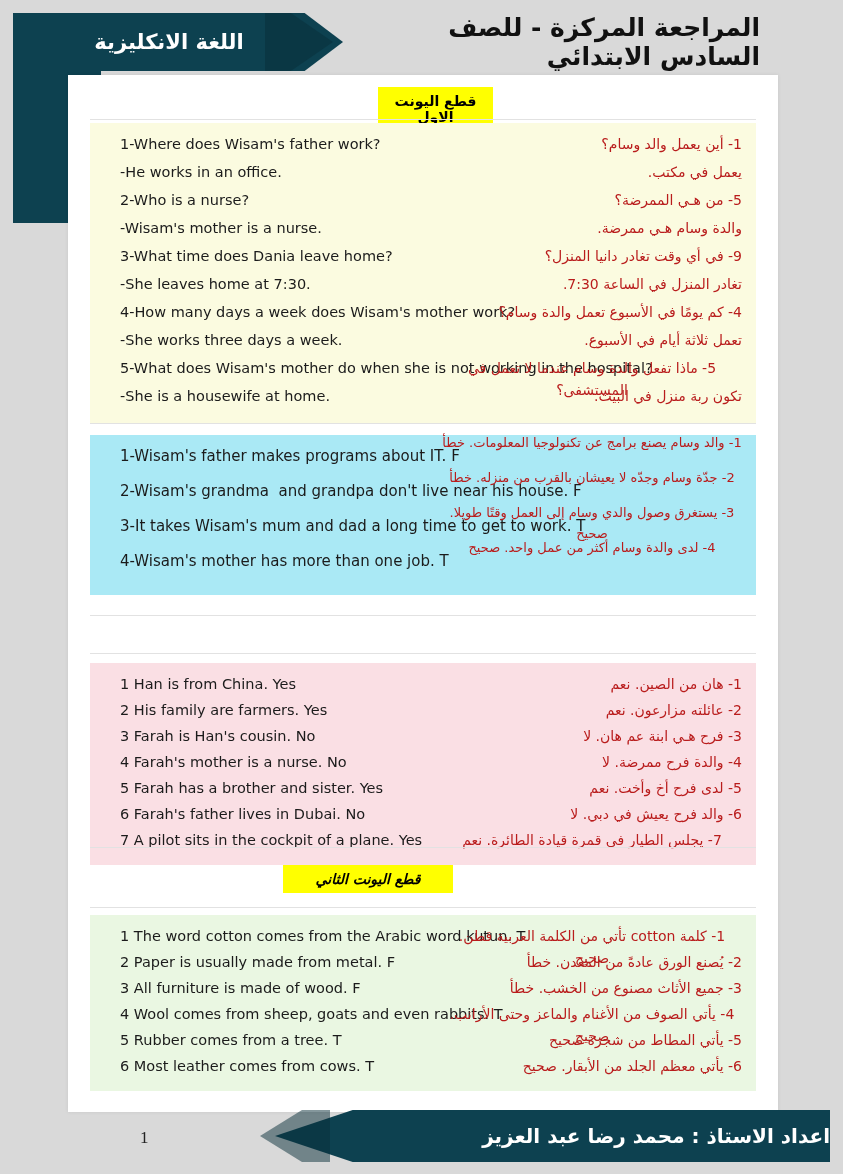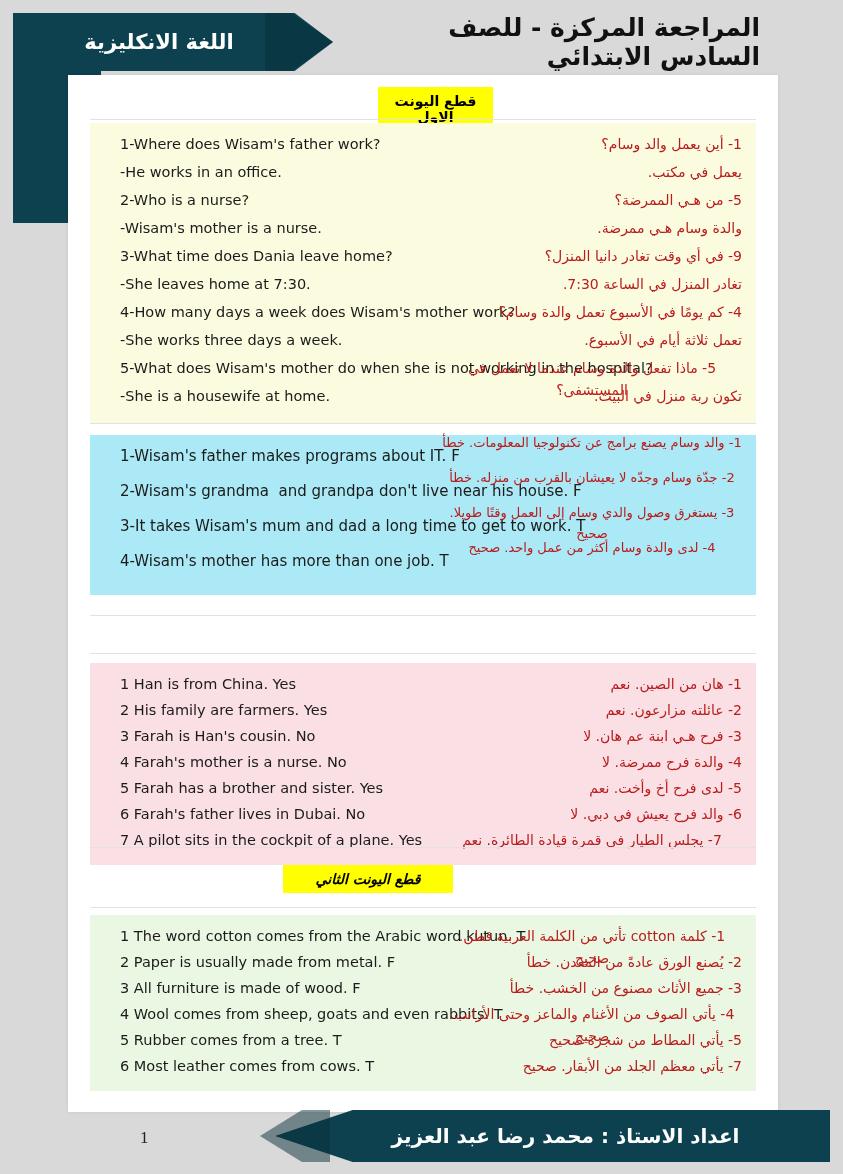--- a/index.html
+++ b/index.html
@@ -24,21 +24,21 @@
     position:absolute;left:74px;top:190px;width:28px;height:33px;
     background:#000;opacity:.45;
     clip-path:polygon(0 100%,100% 0,100% 100%);
   }
 
   
   .header{
     position:absolute;left:0;top:13px;width:843px;height:58px;
   }
   .header-banner{
-    position:absolute;left:13px;top:0;width:320px;height:58px;
+    position:absolute;left:23px;top:0;width:320px;height:58px;
     background:#0d4150;
     clip-path:polygon(0 0,88% 0,100% 50%,88% 100%,0 100%);
     display:flex;align-items:center;justify-content:center;
   }
   .header-banner-inner{
     color:#ffffff;font-size:21px;font-weight:bold;
     font-family:"DejaVu Sans",sans-serif;
     direction:rtl;padding-right:28px;letter-spacing:0px;
   }
   .header-banner-shadow{
@@ -115,21 +115,21 @@
   .block.blue .ar{font-size:13px;top:-12px;}
 
   
   .footer{
     position:absolute;left:0;bottom:12px;width:843px;height:52px;
   }
   .footer-banner{
     position:absolute;right:13px;bottom:0;width:555px;height:52px;
     background:#0d4150;
     clip-path:polygon(14% 0,100% 0,100% 100%,14% 100%,0 50%);
-    display:flex;align-items:center;justify-content:center;
+    display:flex;align-items:center;justify-content:flex-end;
   }
   .footer-banner-shadow{
     position:absolute;right:513px;bottom:0;width:70px;height:52px;
     background:#0a2f3a;opacity:.5;
     clip-path:polygon(60% 0,100% 0,100% 100%,60% 100%,0 50%);
   }
   .footer-text{
     color:#fff;font-size:20px;font-weight:bold;direction:rtl;
     font-family:"DejaVu Sans",sans-serif;padding-left:26px;
   }
@@ -201,21 +201,21 @@
     <div class="unit-label" id="unit2-label">قطع اليونت الثاني</div>
 
     <div class="rule" style="top:832px"></div>
 
     <div class="block green" id="block-unit2-tf" style="top:840px">
         <div class="row"><span class="en">1 The word cotton comes from the Arabic word kutun. T</span><span class="ar wrap">1- كلمة cotton تأتي من الكلمة العربية قطن. صحيح</span></div>
         <div class="row"><span class="en">2 Paper is usually made from metal. F</span><span class="ar">2- يُصنع الورق عادةً من المعدن. خطأ</span></div>
         <div class="row"><span class="en">3 All furniture is made of wood. F</span><span class="ar">3- جميع الأثاث مصنوع من الخشب. خطأ</span></div>
         <div class="row"><span class="en">4 Wool comes from sheep, goats and even rabbits. T</span><span class="ar wrap">4- يأتي الصوف من الأغنام والماعز وحتى الأرانب. صحيح</span></div>
         <div class="row"><span class="en">5 Rubber comes from a tree. T</span><span class="ar">5- يأتي المطاط من شجرة صحيح</span></div>
-        <div class="row"><span class="en">6 Most leather comes from cows. T</span><span class="ar">7- يأتي معظم الجلد من الأبقار. صحيح</span></div>
+        <div class="row"><span class="en">6 Most leather comes from cows. T</span><span class="ar">6- يأتي معظم الجلد من الأبقار. صحيح</span></div>
       </div>
 
   </div>
 
   <div class="footer">
     <div class="footer-banner">
       <span class="footer-text">اعداد الاستاذ : محمد رضا عبد العزيز</span>
     </div>
     <div class="footer-banner-shadow"></div>
     <div class="page-num">1</div>

